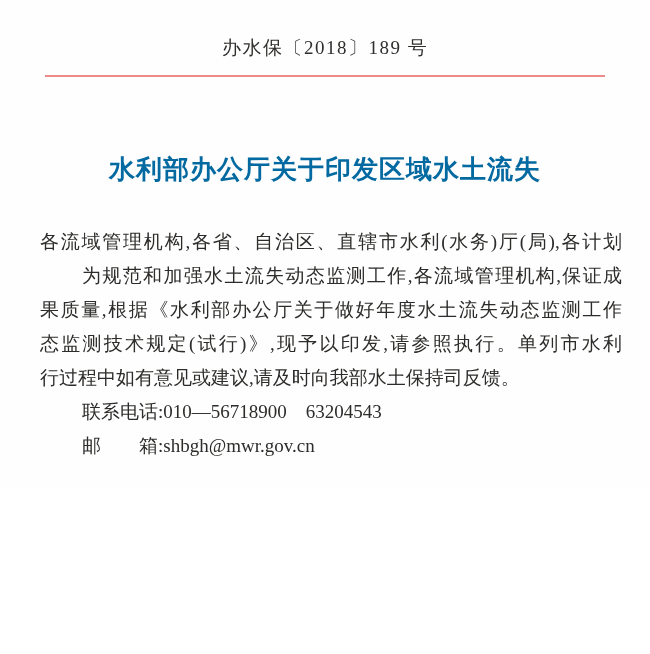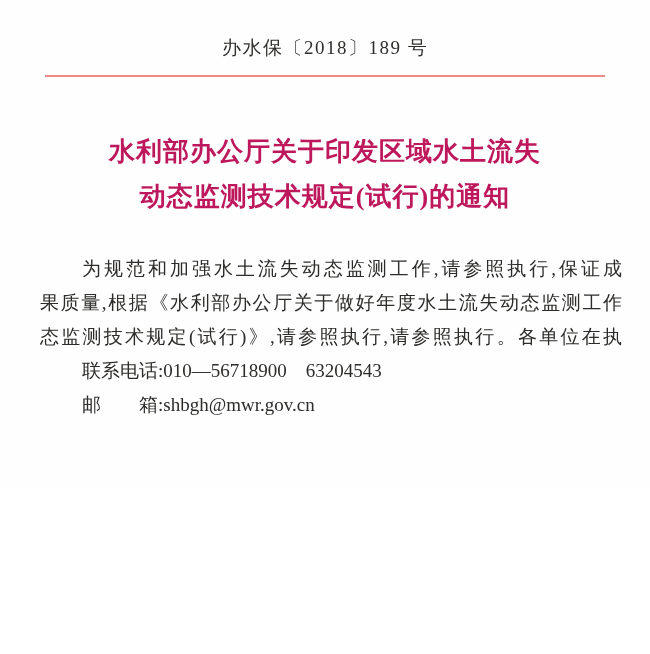--- a/index.html
+++ b/index.html
@@ -24,27 +24,27 @@
     letter-spacing: 1.5px;
     color: #2f2e2c;
   }
   .red-divider {
     margin: 16px 0 0 45px;
     width: 560px;
     height: 0;
     border-top: 2px solid #ef8a8a;
   }
   .title-block {
-    margin-top: 52px;
+    margin-top: 70px;
     text-align: center;
     font-weight: bold;
     font-size: 26px;
     line-height: 45px;
     letter-spacing: 1px;
-    color: #be185d;
+    color: #0369a1;
   }
   .content {
     margin: 33px 28px 0 40px;
     font-size: 19px;
     line-height: 34px;
     color: #2d2c2a;
   }
   .line {
     white-space: nowrap;
   }
@@ -78,28 +78,29 @@
 <body>
 
 <div class="page" style="color: rgb(45, 44, 42);">
 
   <div class="doc-number">办水保〔2018〕189 号</div>
 
   <div class="red-divider" style="border-top-color: rgb(239, 138, 138);"></div>
 
   <div class="title-block">
     <div class="title-line">水利部办公厅关于印发区域水土流失</div>
-    <div class="title-line">动态监测技术规定(试行)的通知</div>
   </div>
 
   <div class="content">
+    <div class="line j">各流域管理机构,各省、自治区、直辖市水利(水务)厅(局),各计划</div>
 
-    <div class="line j indent">为规范和加强水土流失动态监测工作,请参照执行,保证成</div>
+    <div class="line j indent">为规范和加强水土流失动态监测工作,各流域管理机构,保证成</div>
     <div class="line j">果质量,根据《水利部办公厅关于做好年度水土流失动态监测工作</div>
-    <div class="line j">态监测技术规定(试行)》,请参照执行,请参照执行。各单位在执</div>
+    <div class="line j">态监测技术规定(试行)》,现予以印发,请参照执行。单列市水利</div>
+    <div class="line">行过程中如有意见或建议,请及时向我部水土保持司反馈。</div>
 
     <div class="line contact-line">
       <span>联系电话:</span><span>010—56718900　63204543</span>
     </div>
     <div class="line contact-line">
       <span>邮　　箱:</span><span>shbgh@mwr.gov.cn</span>
     </div>
   </div>
 
   <div class="footer-pagenum">

